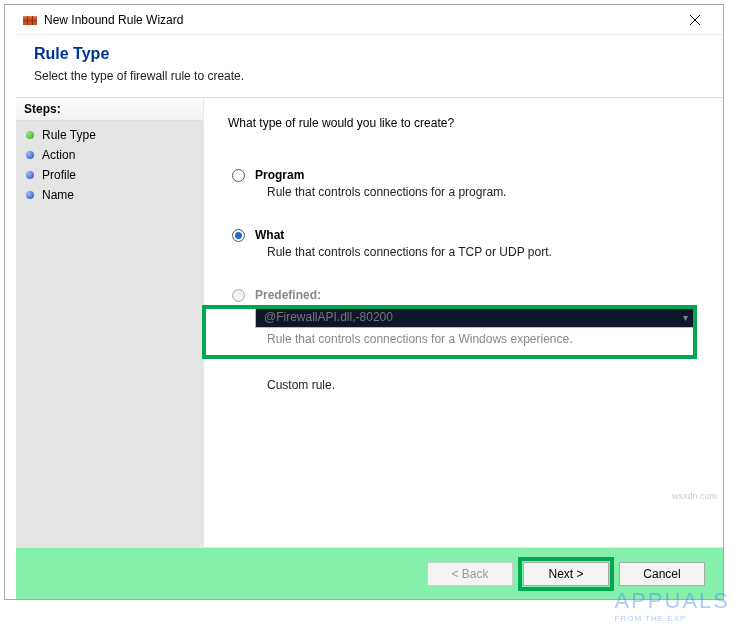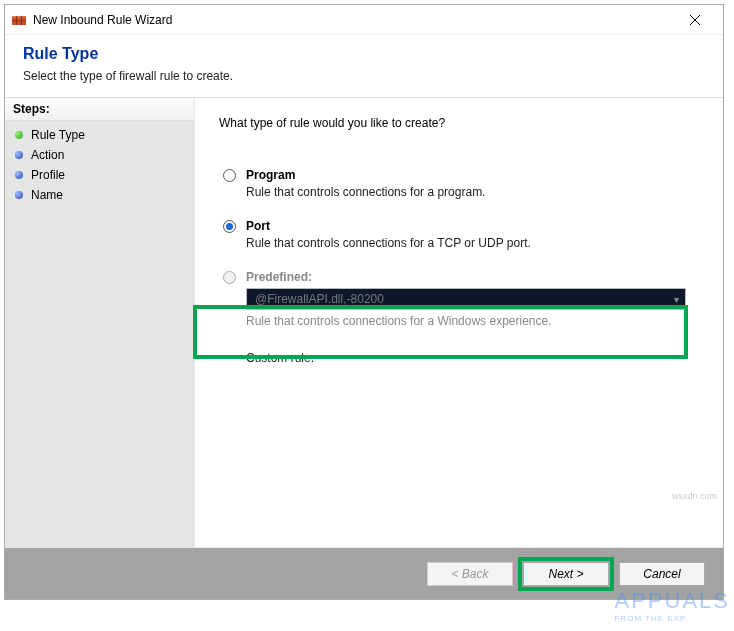--- a/index.html
+++ b/index.html
@@ -15,20 +15,21 @@
     }
     .window {
       width: 720px;
       height: 596px;
       border: 1px solid #aaa;
       margin: 4px;
       display: flex;
       flex-direction: column;
       background: #fff;
       position: relative;
+      padding-left: 11px;
     }
     .titlebar {
       height: 30px;
       display: flex;
       align-items: center;
       padding: 0 6px;
       border-bottom: 1px solid #eee;
     }
     .titlebar .app-icon {
       width: 16px; height: 16px;
@@ -85,41 +86,41 @@
     .bullet-green { background: radial-gradient(circle at 30% 30%, #9be96f, #2da82d); }
     .bullet-blue  { background: radial-gradient(circle at 30% 30%, #9cb8ff, #2e4fb0); }
     .step-item.active { color: #0066cc; }
     .content-panel {
       flex: 1;
       padding: 18px 24px 10px 24px;
       display: flex; flex-direction: column;
       position: relative;
     }
     .question { font-size: 12px; margin-bottom: 32px; }
-    .options { display: flex; flex-direction: column; gap: 4px; }
+    .options { display: flex; flex-direction: column; gap: 13px; }
     .option {
       padding: 6px 4px 10px 4px;
       position: relative;
     }
     .option .row1 { display: flex; align-items: center; gap: 10px; }
     .radio {
       width: 13px; height: 13px; border-radius: 50%;
       border: 1px solid #555; position: relative;
       background: #fff; flex-shrink: 0;
     }
     .radio.selected::after {
       content: ""; position: absolute; top: 2px; left: 2px;
       width: 7px; height: 7px; border-radius: 50%;
       background: #1a6dd8;
     }
     .radio.disabled { border-color: #aaa; background: #f2f2f2; }
     .opt-label { font-weight: 700; font-size: 12px; }
     .opt-label.disabled { color: #888; }
     .opt-desc {
-      font-size: 12px; margin-left: 23px; margin-top: 3px; color: #222;
+      font-size: 12px; margin-left: 35px; margin-top: 3px; color: #222;
     }
     .opt-desc.disabled { color: #888; }
     .predef-select {
       margin: 4px 0 4px 23px;
       height: 22px;
       border: 1px solid #bbb;
       background: #0f172a;
       color: #777;
       font-size: 12px;
       display: flex; align-items: center; justify-content: space-between;
@@ -133,22 +134,21 @@
       pointer-events: none;
     }
     .footer {
       height: 52px;
       border-top: 1px solid #e6e6e6;
       display: flex;
       align-items: center;
       justify-content: flex-end;
       padding: 0 18px;
       gap: 10px;
-      background: #a3a3a3;
-      font-style: italic;
+      background: #86efac;
     }
     .btn {
       width: 86px; height: 24px;
       border: 1px solid #aaa;
       background: #f4f4f4;
       font-size: 12px;
       display: flex; align-items: center; justify-content: center;
       cursor: pointer;
     }
     .btn.disabled { color: #999; border-color: #ccc; cursor: default; }
@@ -235,21 +235,21 @@
           <div class="row1">
             <span class="radio"></span>
             <span class="opt-label">Program</span>
           </div>
           <div class="opt-desc">Rule that controls connections for a program.</div>
         </div>
 
         <div class="option" id="opt-port">
           <div class="row1">
             <span class="radio selected"></span>
-            <span class="opt-label">Port</span>
+            <span class="opt-label">What</span>
           </div>
           <div class="opt-desc">Rule that controls connections for a TCP or UDP port.</div>
         </div>
 
         <div class="option">
           <div class="row1">
             <span class="radio disabled"></span>
             <span class="opt-label disabled">Predefined:</span>
           </div>
           <div class="predef-select">

